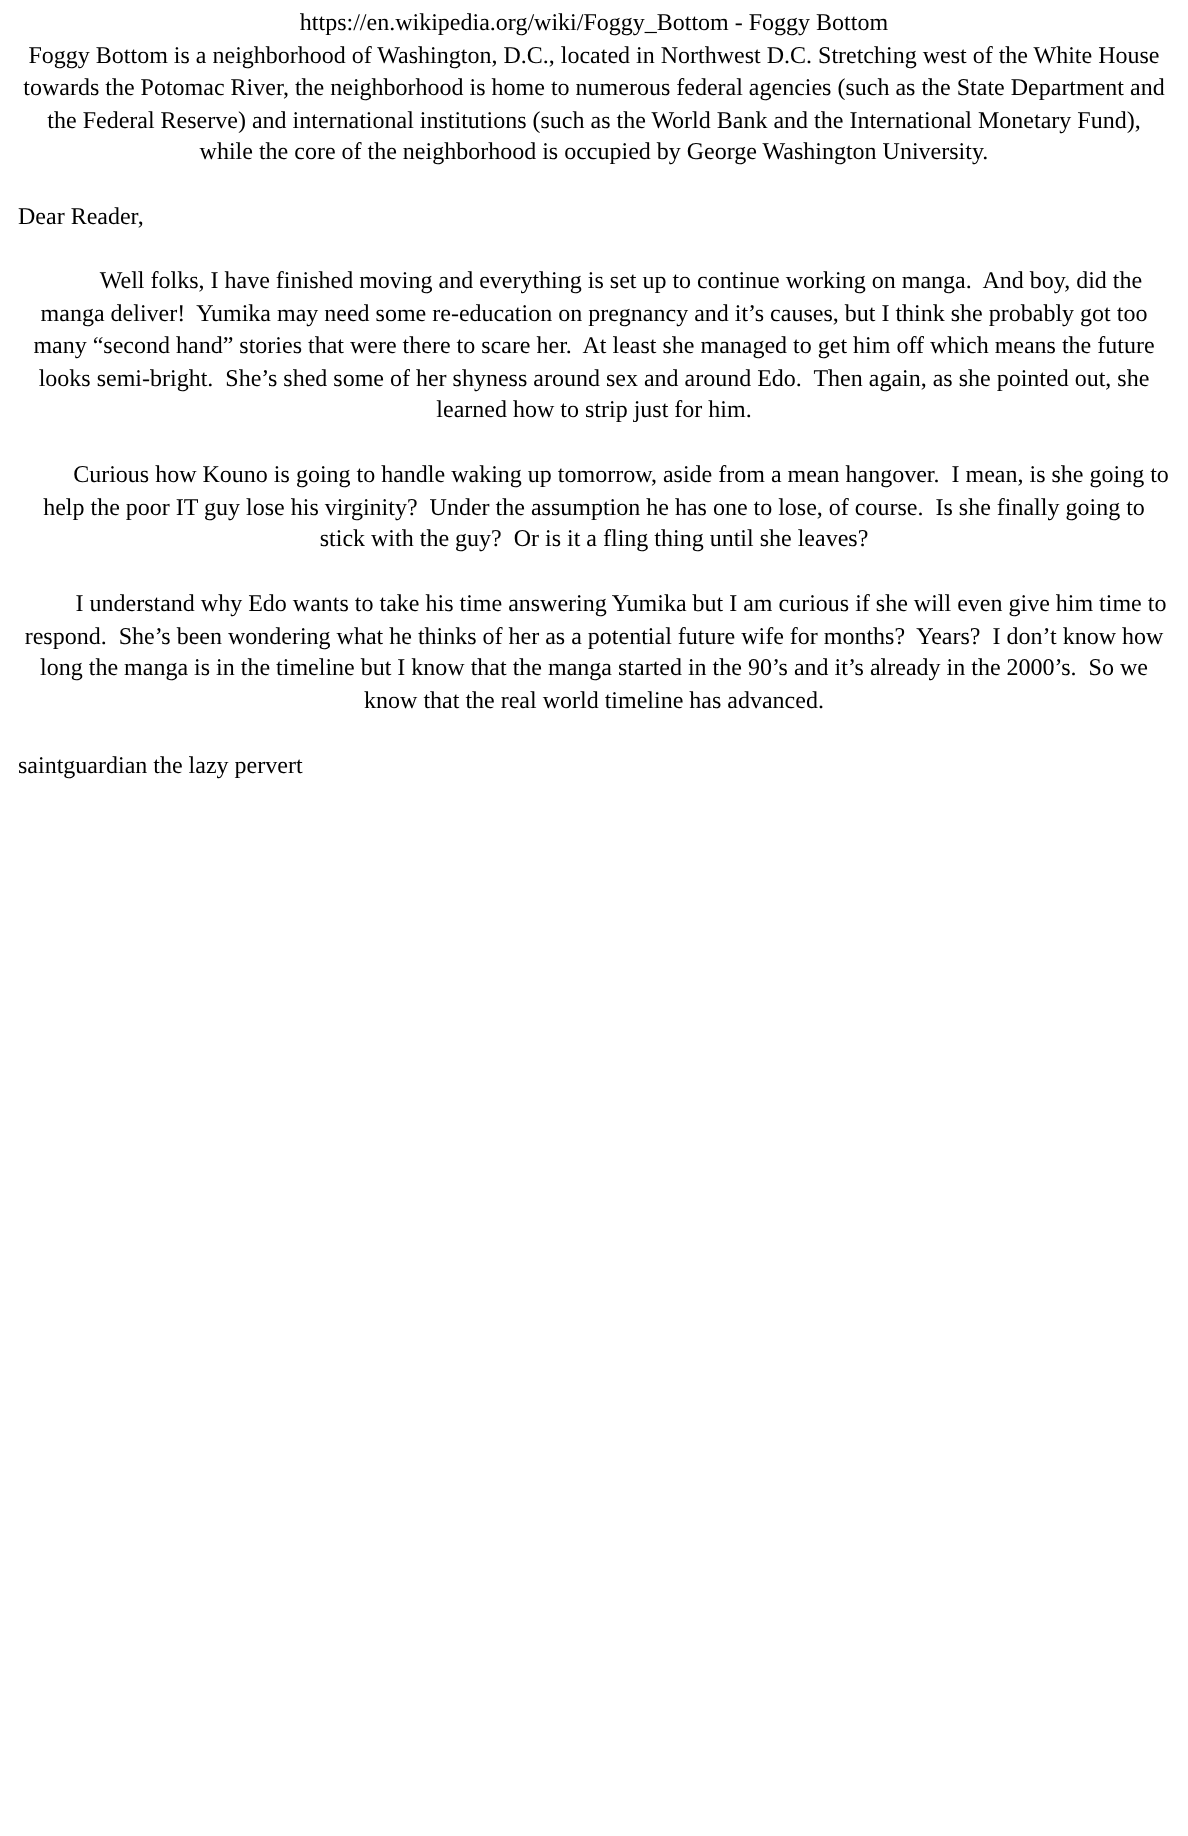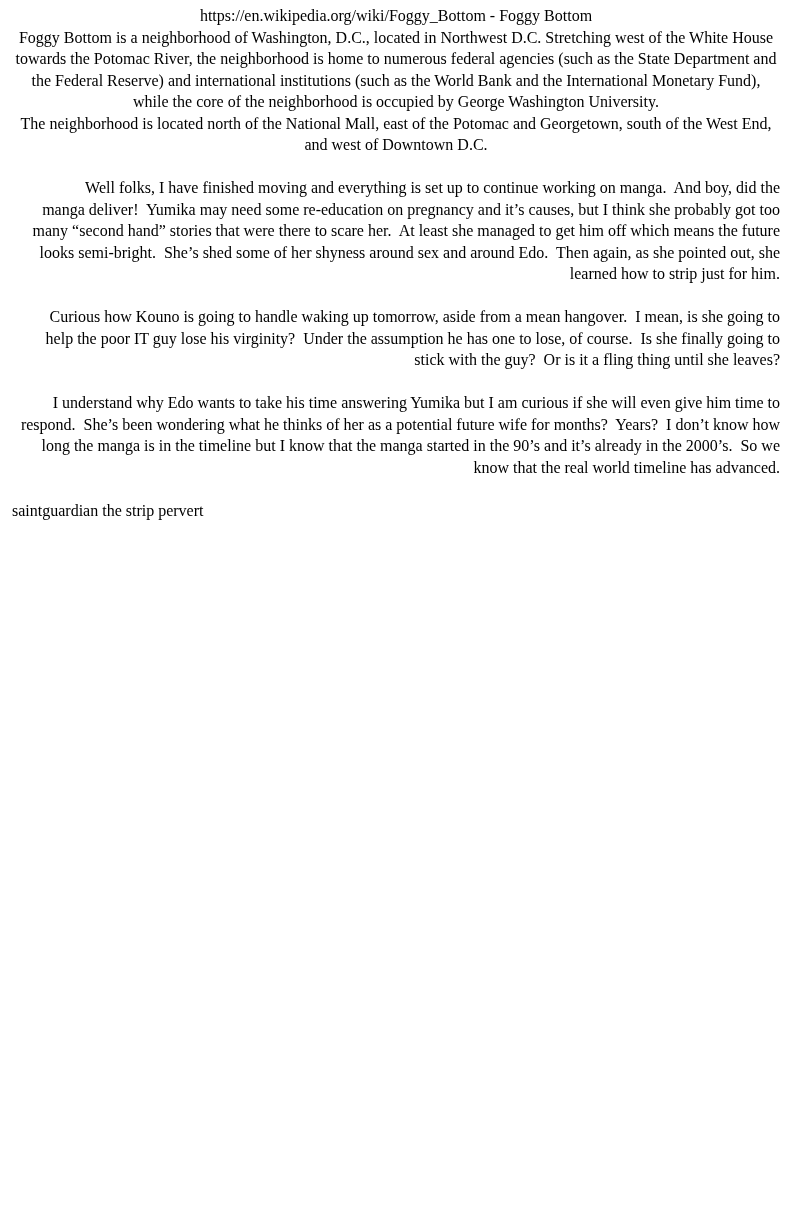--- a/index.html
+++ b/index.html
@@ -26,45 +26,45 @@
   }
   .header-block {
     text-align: center;
     margin-bottom: 21.5px;
   }
   .letter-block p.spaced {
     margin-bottom: 21.5px;
   }
   .body-para {
     text-indent: 36px;
-    text-align: right;
+    text-align: center;
   }
   .sig-line {
     margin: 0;
   }
 </style>
 </head>
 <body>
 
 <div class="page">
 
   <div class="header-block">
     <p>https://en.wikipedia.org/wiki/Foggy_Bottom - Foggy Bottom</p>
     <p>Foggy Bottom is a neighborhood of Washington, D.C., located in Northwest D.C. Stretching west of the White House towards the Potomac River, the neighborhood is home to numerous federal agencies (such as the State Department and the Federal Reserve) and international institutions (such as the World Bank and the International Monetary Fund), while the core of the neighborhood is occupied by George Washington University.</p>
-    <p>The neighborhood is located north of the National Mall, east of the Potomac and Georgetown, south of the West End, and west of Downtown D.C.</p>
   </div>
 
   <div class="letter-block">
+    <p class="spaced">Dear Reader,</p>
 
     <p class="body-para spaced">Well folks, I have finished moving and everything is set up to continue working on manga.  And boy, did the manga deliver!  Yumika may need some re-education on pregnancy and it’s causes, but I think she probably got too many “second hand” stories that were there to scare her.  At least she managed to get him off which means the future looks semi-bright.  She’s shed some of her shyness around sex and around Edo.  Then again, as she pointed out, she learned how to strip just for him.</p>
 
     <p class="body-para spaced">Curious how Kouno is going to handle waking up tomorrow, aside from a mean hangover.  I mean, is she going to help the poor IT guy lose his virginity?  Under the assumption he has one to lose, of course.  Is she finally going to stick with the guy?  Or is it a fling thing until she leaves?</p>
 
     <p class="body-para spaced">I understand why Edo wants to take his time answering Yumika but I am curious if she will even give him time to respond.  She’s been wondering what he thinks of her as a potential future wife for months?  Years?  I don’t know how long the manga is in the timeline but I know that the manga started in the 90’s and it’s already in the 2000’s.  So we know that the real world timeline has advanced.</p>
 
 
 
     <div>
-      <p class="sig-line">saintguardian the strip pervert</p>
+      <p class="sig-line">saintguardian the lazy pervert</p>
     </div>
   </div>
 
 </div>
 
 </body></html>

